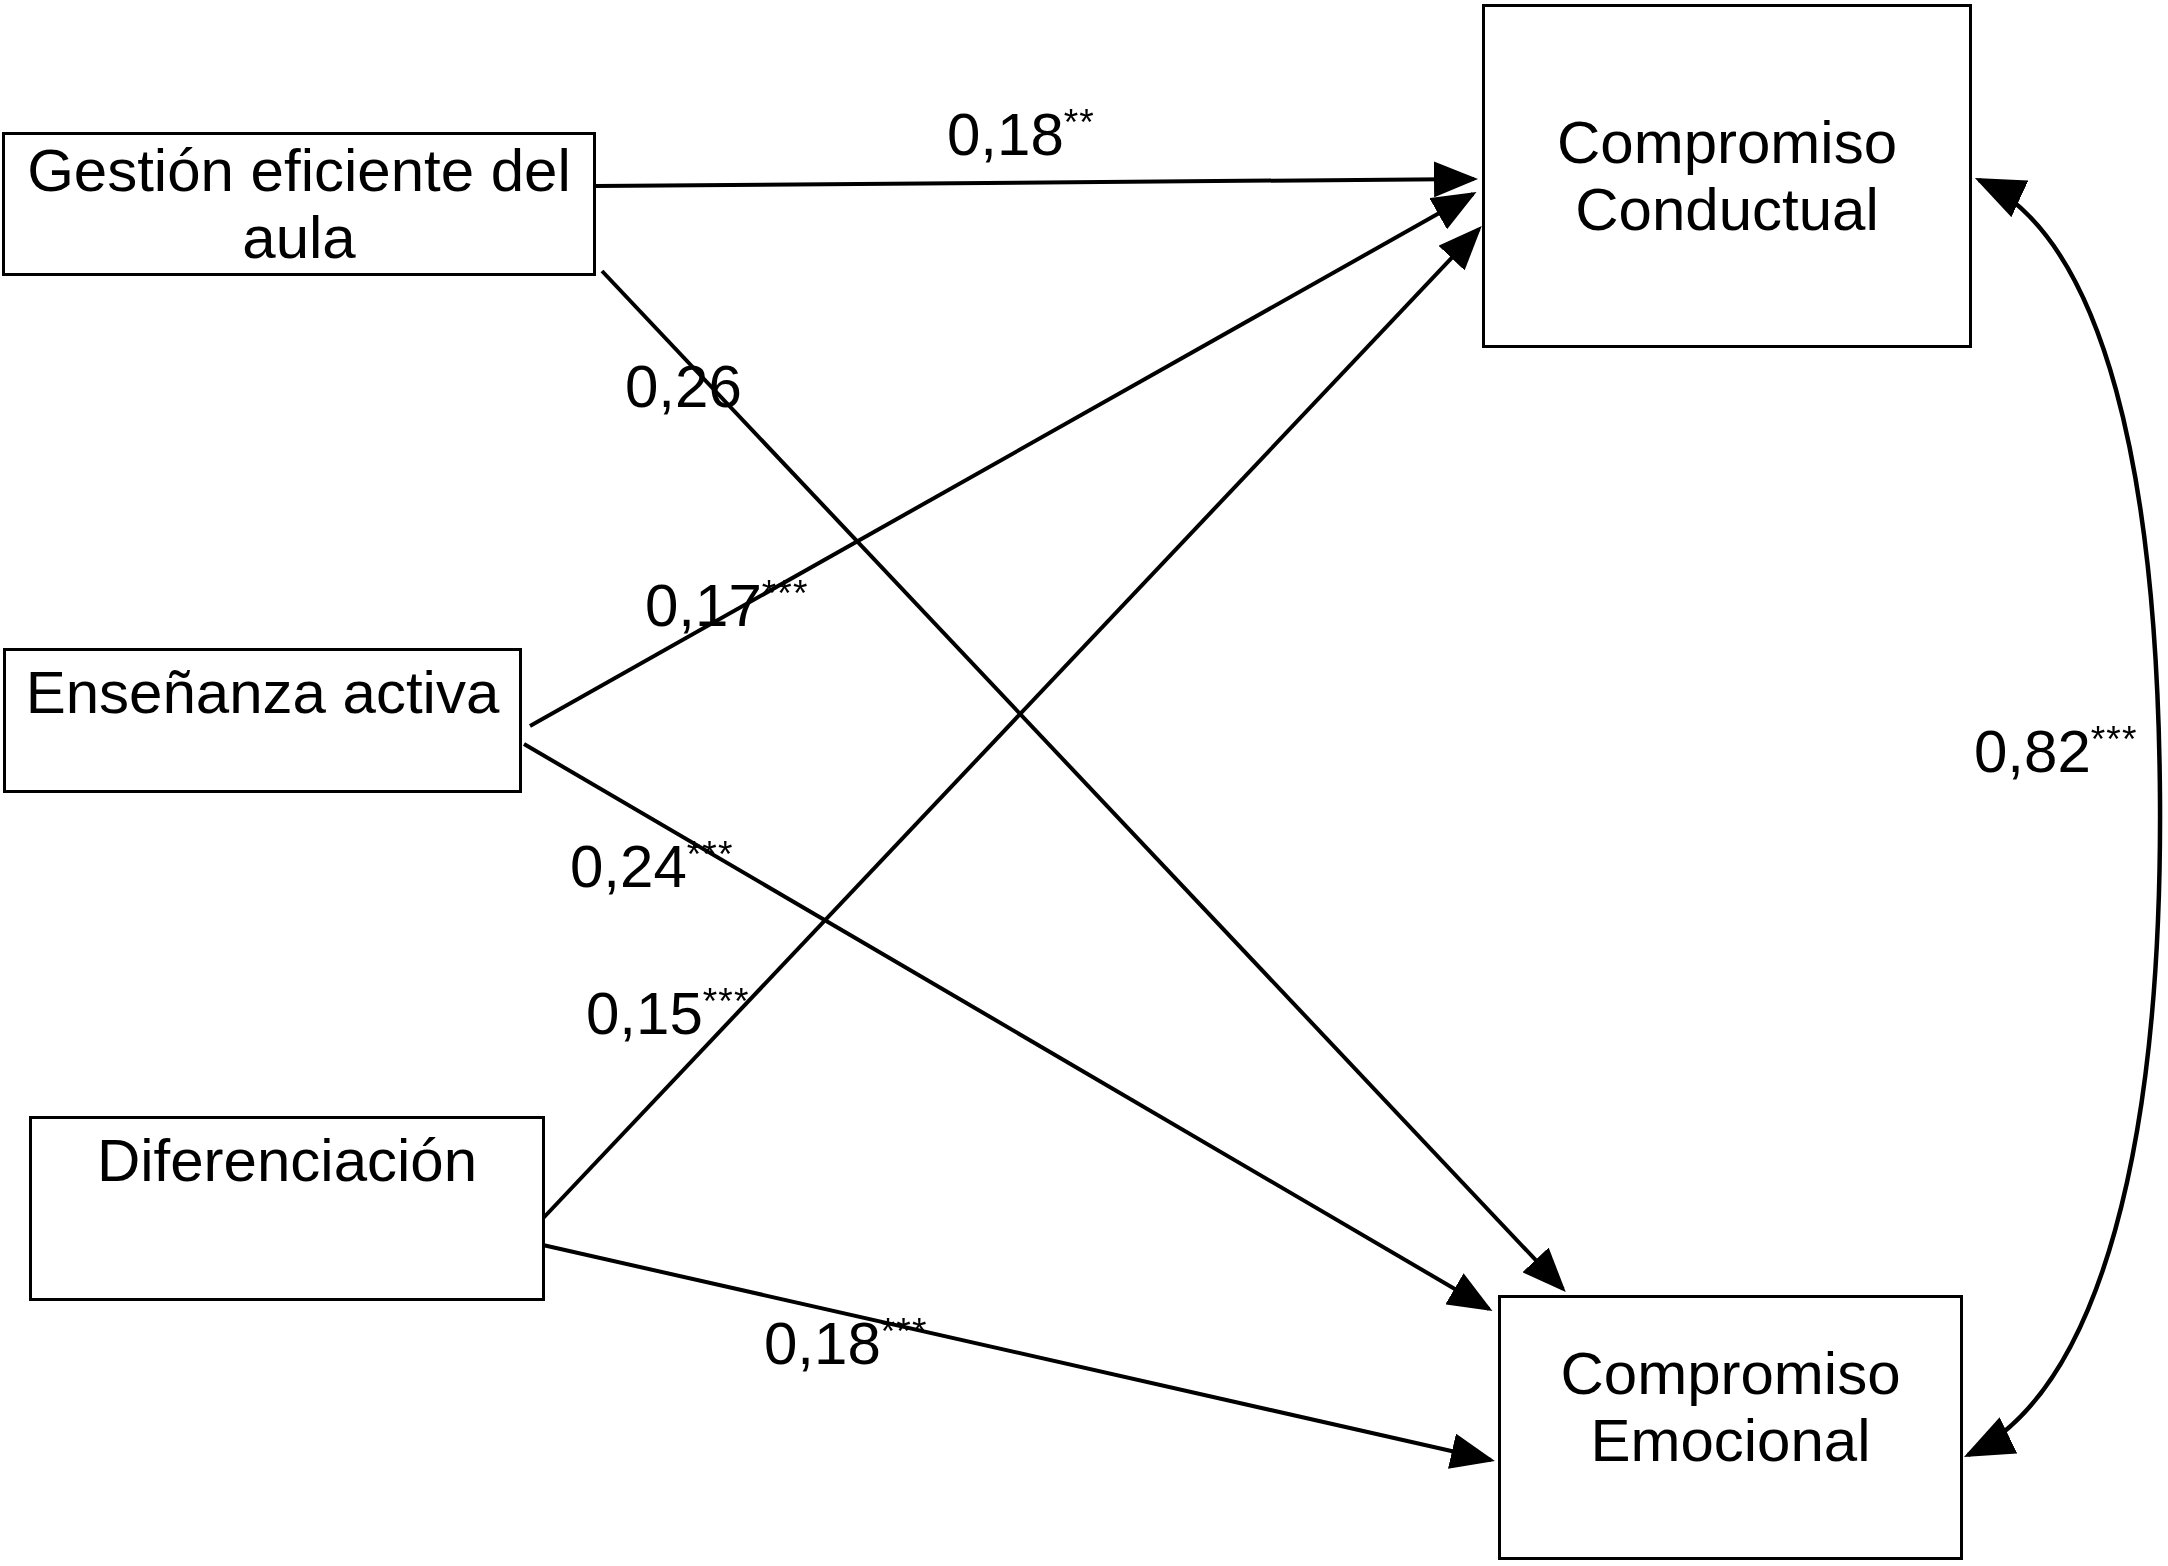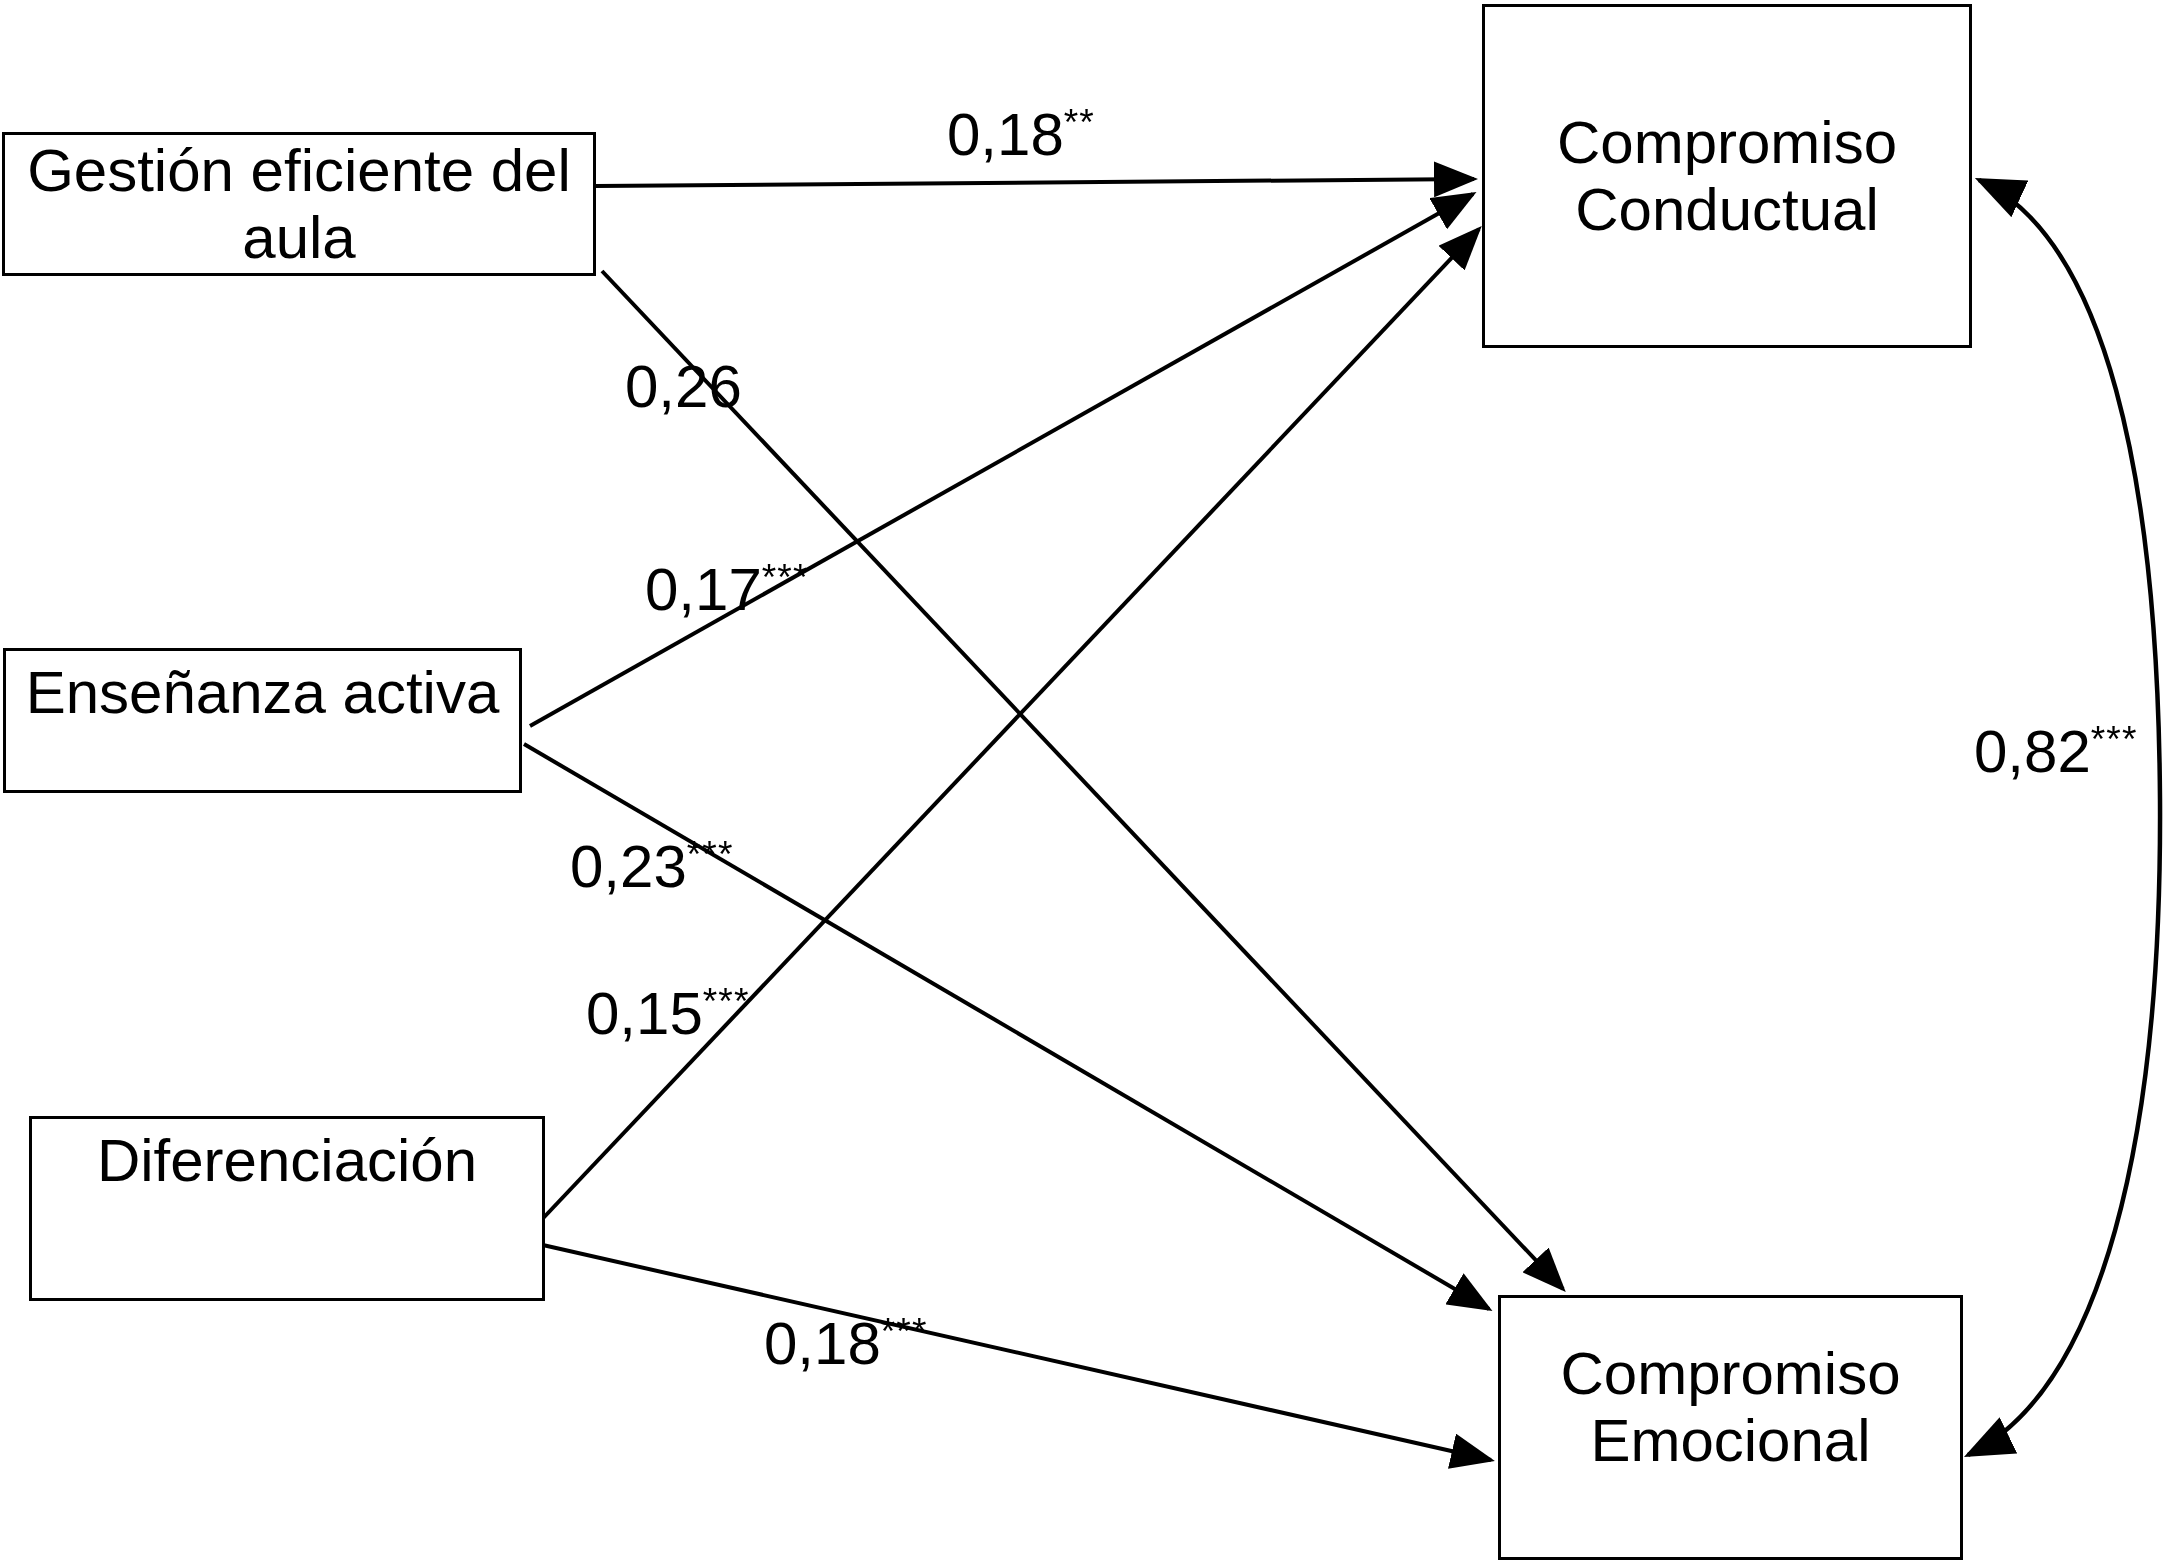--- a/index.html
+++ b/index.html
@@ -52,21 +52,21 @@
     white-space: nowrap;
     text-align: right;
   }
   .coef .stars {
     font-size: 0.62em;
     vertical-align: 0.55em;
     letter-spacing: 0.03em;
   }
   #coef-a1 { left: 947px;  top: 104px; }
   #coef-a2 { left: 625px;  top: 356px; }
-  #coef-a3 { left: 645px;  top: 559px; }
+  #coef-a3 { left: 645px;  top: 575px; }
   #coef-a4 { left: 570px;  top: 836px; }
   #coef-a5 { left: 586px;  top: 983px; }
   #coef-a6 { left: 764px;  top: 1313px; }
   #coef-cov { left: 1974px; top: 721px; }
 </style>
 </head>
 <body>
 
 <div id="stage">
 
@@ -123,21 +123,21 @@
 
   <div class="coef" id="coef-a2">
     <span>0,26</span><span class="stars"></span>
   </div>
 
   <div class="coef" id="coef-a3">
     <span>0,17</span><span class="stars">***</span>
   </div>
 
   <div class="coef" id="coef-a4">
-    <span>0,23</span><span class="stars">***</span>
+    <span>0,24</span><span class="stars">***</span>
   </div>
 
   <div class="coef" id="coef-a5">
     <span>0,15</span><span class="stars">***</span>
   </div>
 
   <div class="coef" id="coef-a6">
     <span>0,18</span><span class="stars">***</span>
   </div>
 

